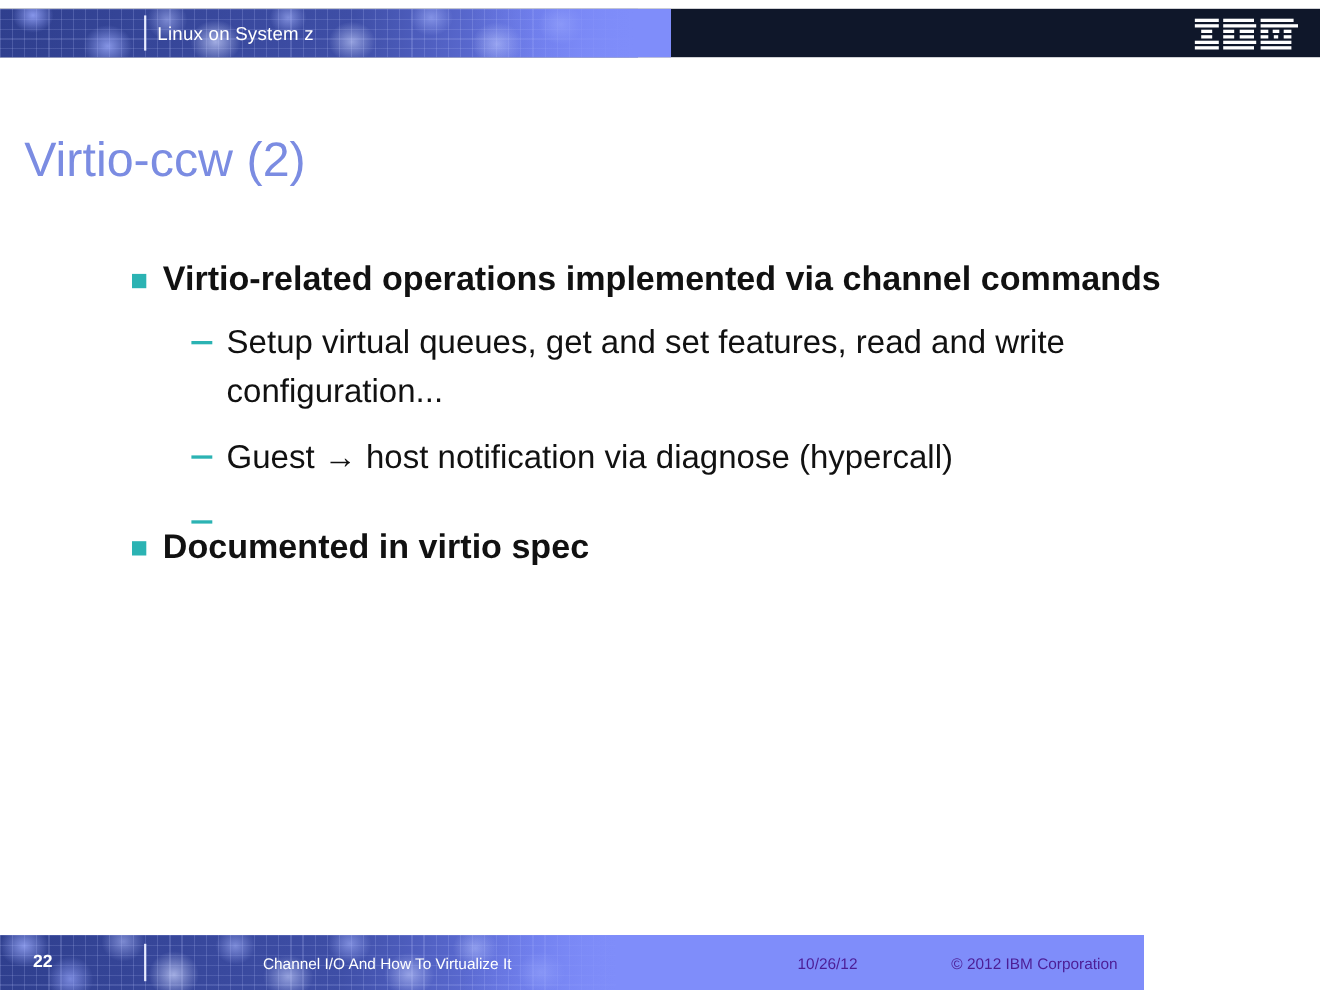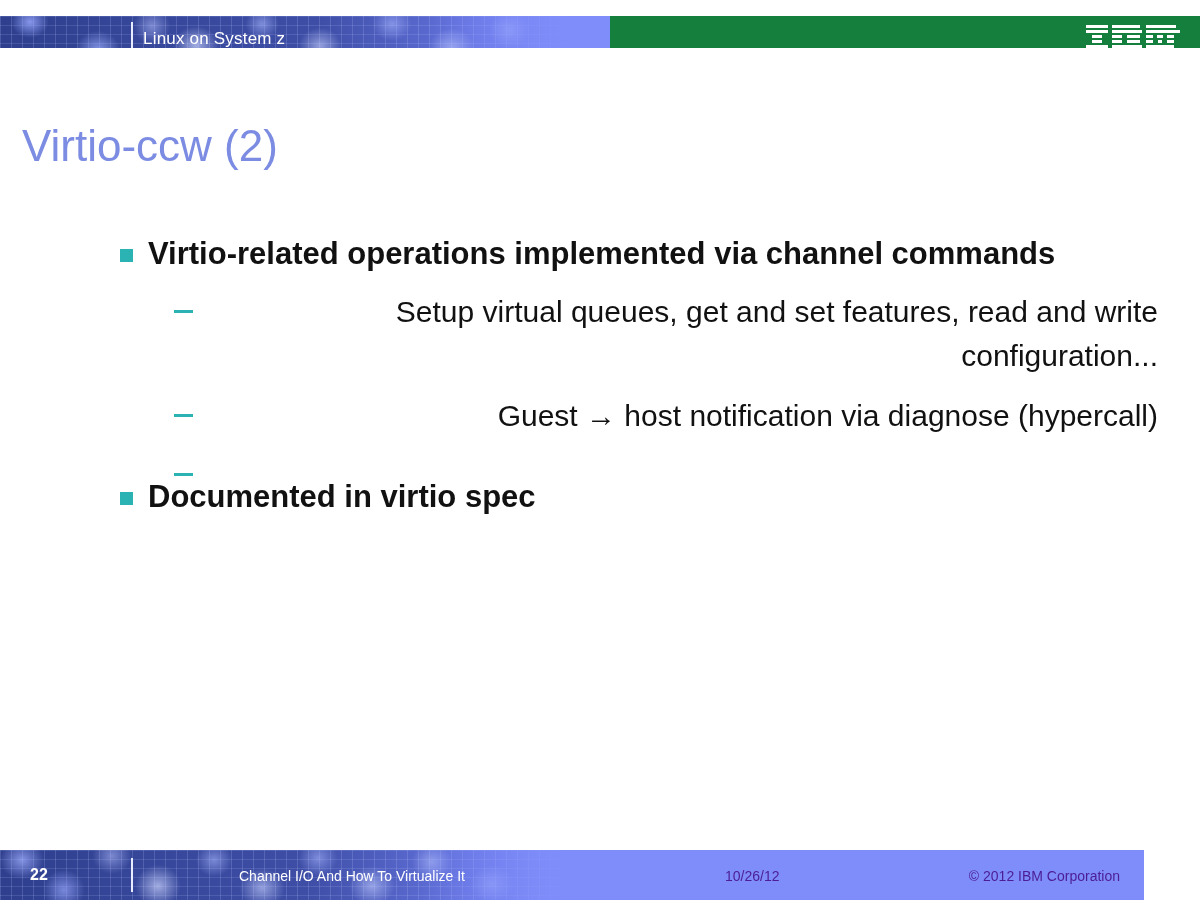--- a/index.html
+++ b/index.html
@@ -16,24 +16,24 @@
     width: 1200px;
     height: 900px;
     background: #ffffff;
     overflow: hidden;
   }
 
   
   .header-banner {
     position: absolute;
     left: 0;
-    top: 16px;
+    top: 8px;
     width: 1200px;
-    height: 32px;
-    background: #15803d;
+    height: 44px;
+    background: #0f172a;
     overflow: hidden;
   }
   
   .header-texture {
     position: absolute;
     left: 0;
     top: 0;
     width: 580px;
     height: 46px;
     background-color: #3a4a9c;
@@ -131,39 +131,38 @@
     padding: 0;
   }
   .bullet-l2 {
     position: relative;
     padding-left: 88px;
     margin-bottom: 16px;
     font-size: 30px;
     font-weight: normal;
     color: #111111;
     line-height: 1.46;
-    text-align: right;
   }
   .bullet-l2 .marker-dash {
     position: absolute;
     left: 56px;
     top: 20px;
     width: 19px;
     height: 3px;
     background: #2bb3b3;
   }
 
   .spacer-before-last { height: 22px; }
 
   
   .footer-banner {
     position: absolute;
     left: 0;
     bottom: 0;
-    width: 1144px;
+    width: 1040px;
     height: 50px;
     background: #7f8dfa;
     overflow: hidden;
   }
   .footer-texture {
     position: absolute;
     left: 0;
     top: 0;
     width: 560px;
     height: 50px;

